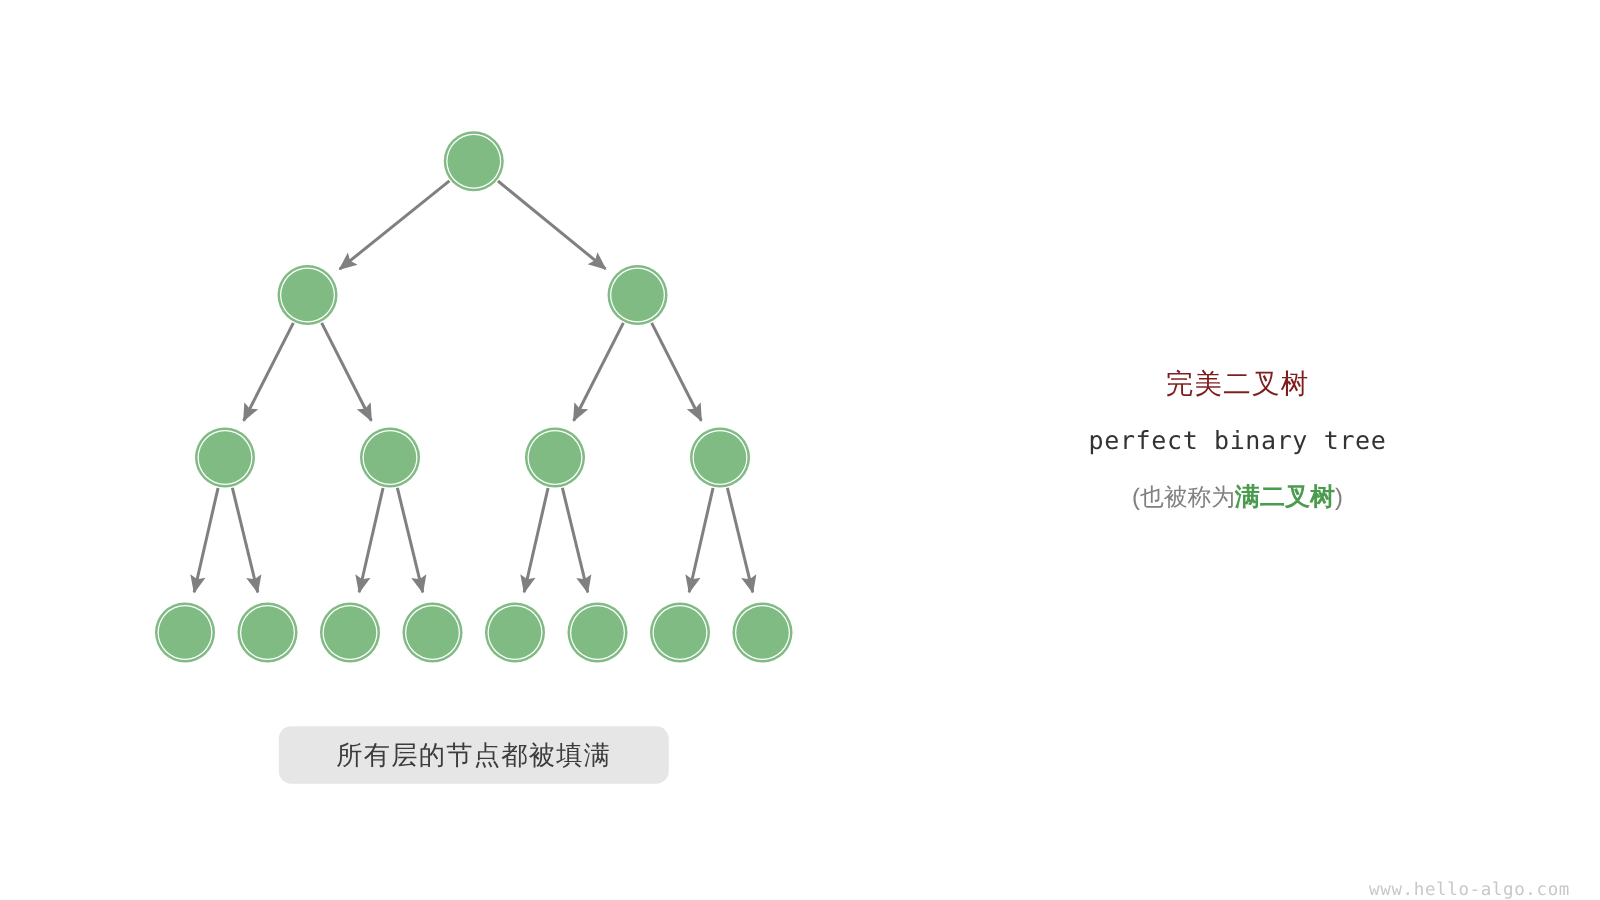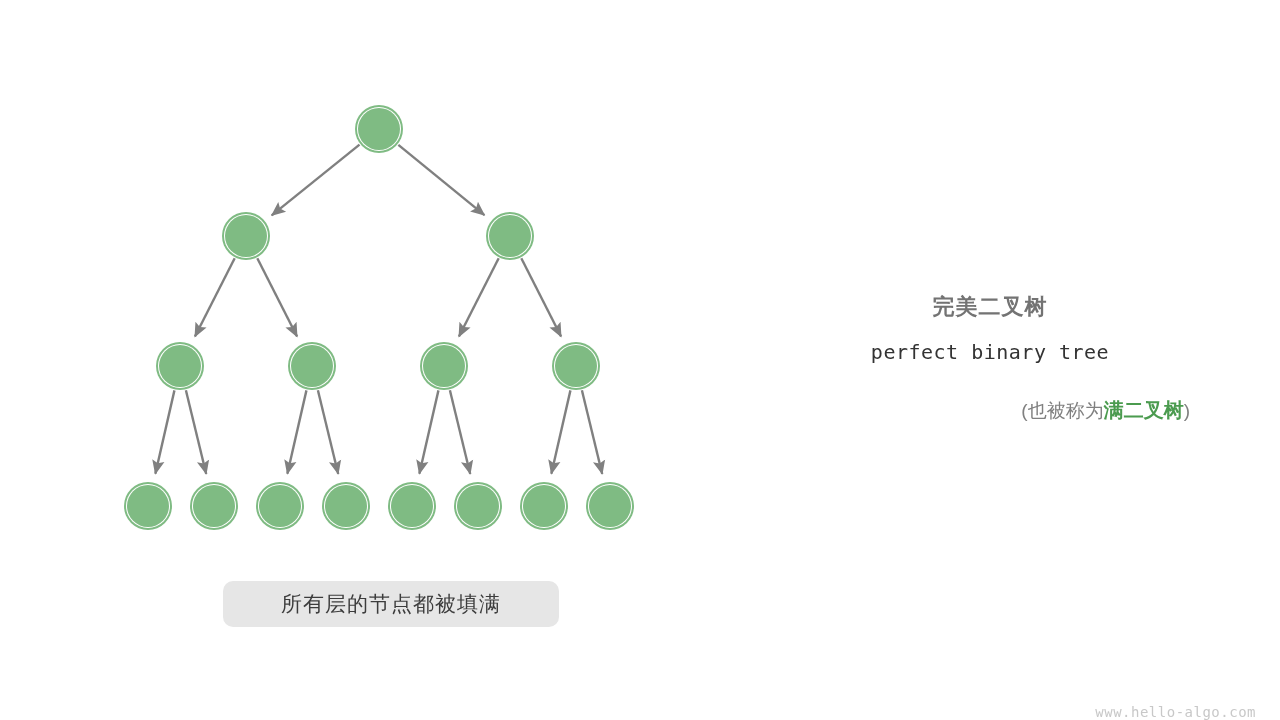--- a/index.html
+++ b/index.html
@@ -27,52 +27,51 @@
   .legend {
     position: absolute;
     left: 790px;
     top: 292px;
     width: 400px;
     text-align: center;
   }
   .legend-title {
     font-family: "Liberation Sans", "DejaVu Sans", sans-serif;
     font-size: 22px;
-    font-weight: bold;
-    color: #737373;
+    font-weight: normal;
+    color: #7f1d1d;
     letter-spacing: 1px;
     line-height: 30px;
   }
   .legend-sub {
     font-family: "DejaVu Sans Mono", "Liberation Mono", monospace;
     font-size: 20px;
     color: #333333;
     line-height: 30px;
     margin-top: 15px;
     letter-spacing: 0.5px;
   }
   .legend-alt {
     font-size: 19px;
     color: #808080;
     line-height: 30px;
-    margin-top: 28px;
-    text-align: right;
+    margin-top: 16px;
   }
   .legend-alt .hl {
     color: #4b9b4f;
     font-weight: bold;
     font-size: 20px;
   }
 
   
   .caption-pill {
     position: absolute;
     left: 223px;
     top: 581px;
-    width: 336px;
+    width: 312px;
     height: 46px;
     background: #e6e6e6;
     border-radius: 10px;
     display: flex;
     align-items: center;
     justify-content: center;
   }
   .caption-pill span {
     font-size: 21px;
     color: #3c3c3c;

